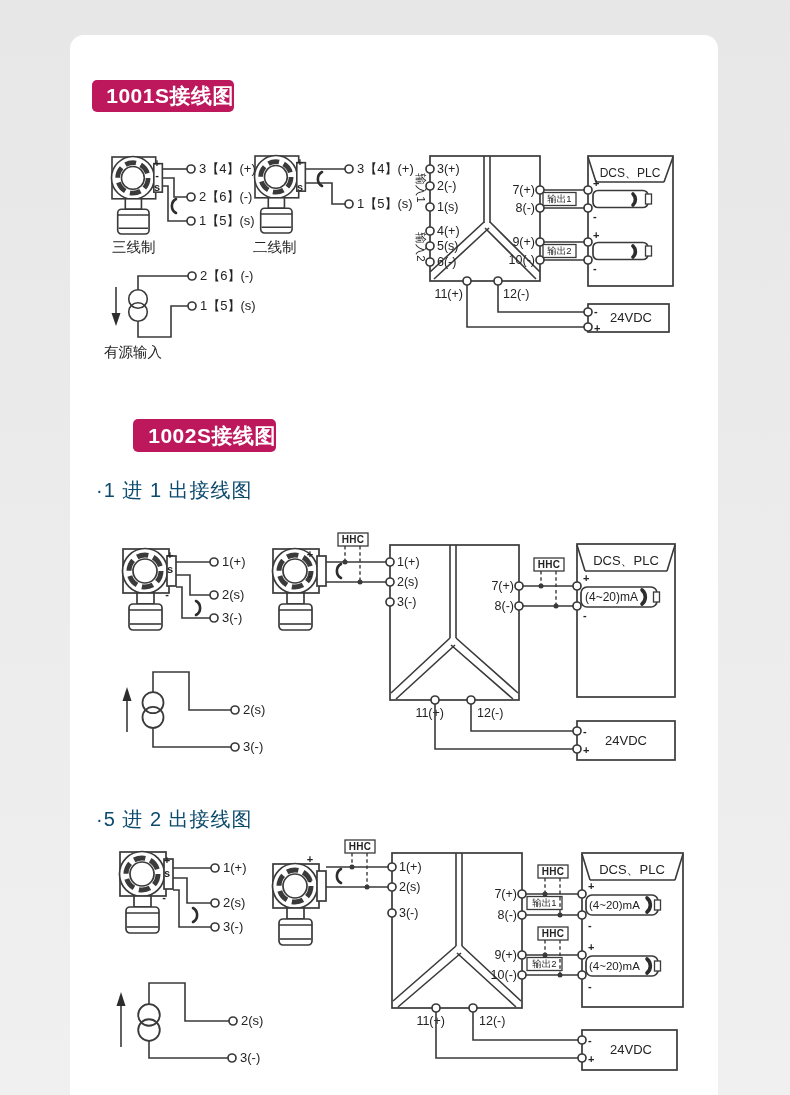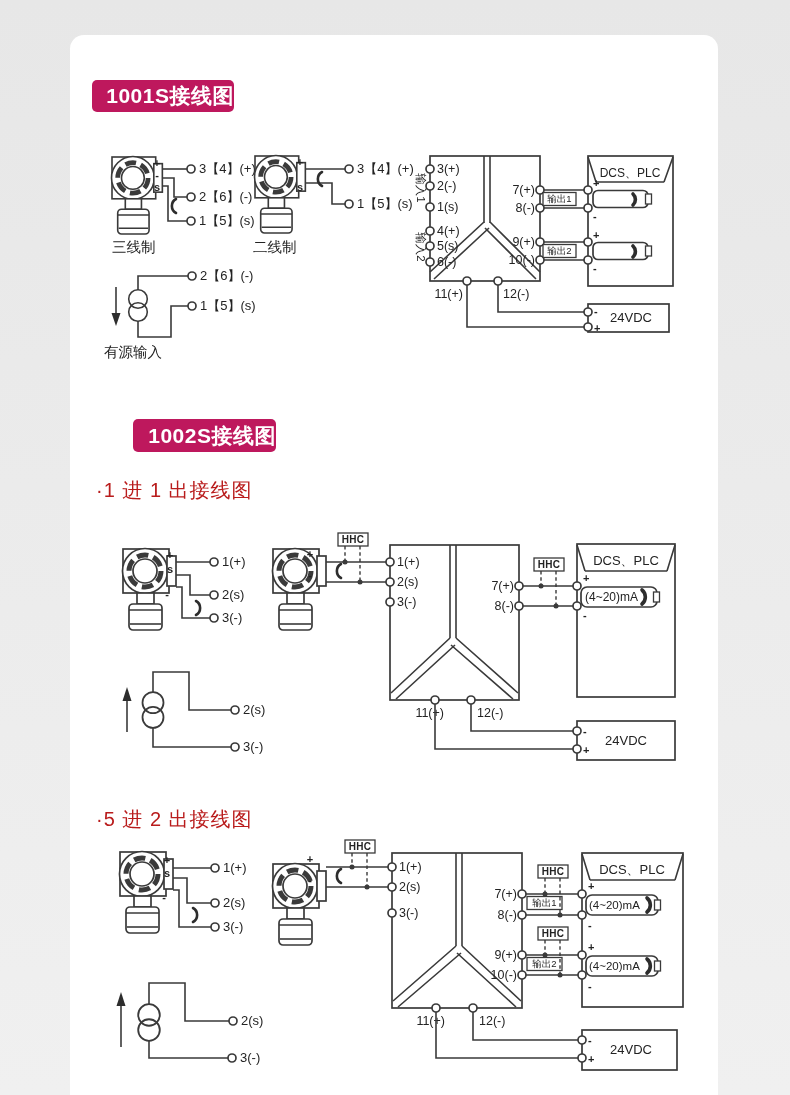--- a/index.html
+++ b/index.html
@@ -4,21 +4,21 @@
 <style>
   html,body{margin:0;padding:0;}
   body{width:790px;height:1095px;overflow:hidden;background:linear-gradient(180deg,#e7e7e7,#f0f0f0);
        font-family:"Liberation Sans",sans-serif;position:relative;}
   .card{position:absolute;left:70px;top:35px;width:648px;height:1060px;background:#ffffff;
         border-radius:14px 14px 0 0;}
   .badge{position:absolute;background:#be185d;color:#ffffff;font-weight:bold;font-size:21px;
          line-height:32px;text-align:right;border-radius:5px;z-index:3;letter-spacing:0.5px;}
   #badge1{left:92px;top:80px;width:142px;height:32px;}
   #badge2{left:96px;top:419px;width:143px;height:33px;line-height:33px;margin-left:37px;}
-  .subtitle{position:absolute;color:#b91c1c;font-size:20px;font-weight:500;z-index:3;letter-spacing:1px;}
+  .subtitle{position:absolute;color:#0c4a6e;font-size:20px;font-weight:500;z-index:3;letter-spacing:1px;}
   #sub1{left:96px;top:477px;}
   #sub2{left:96px;top:806px;}
   svg.diagram{position:absolute;left:0;top:0;z-index:2;}
   .ln{stroke:#3a3a3a;stroke-width:1.6;fill:none;}
   .bx{stroke:#3a3a3a;stroke-width:1.7;fill:#ffffff;}
   .thin{stroke-width:1.3;}
   .oc{fill:none;stroke:#3a3a3a;stroke-width:1.7;}
   .term{fill:#ffffff;stroke:#3a3a3a;stroke-width:1.7;}
   .dot{fill:#3a3a3a;stroke:none;}
   .dsh{stroke:#3a3a3a;stroke-width:1.4;fill:none;stroke-dasharray:3.5 2.8;}

